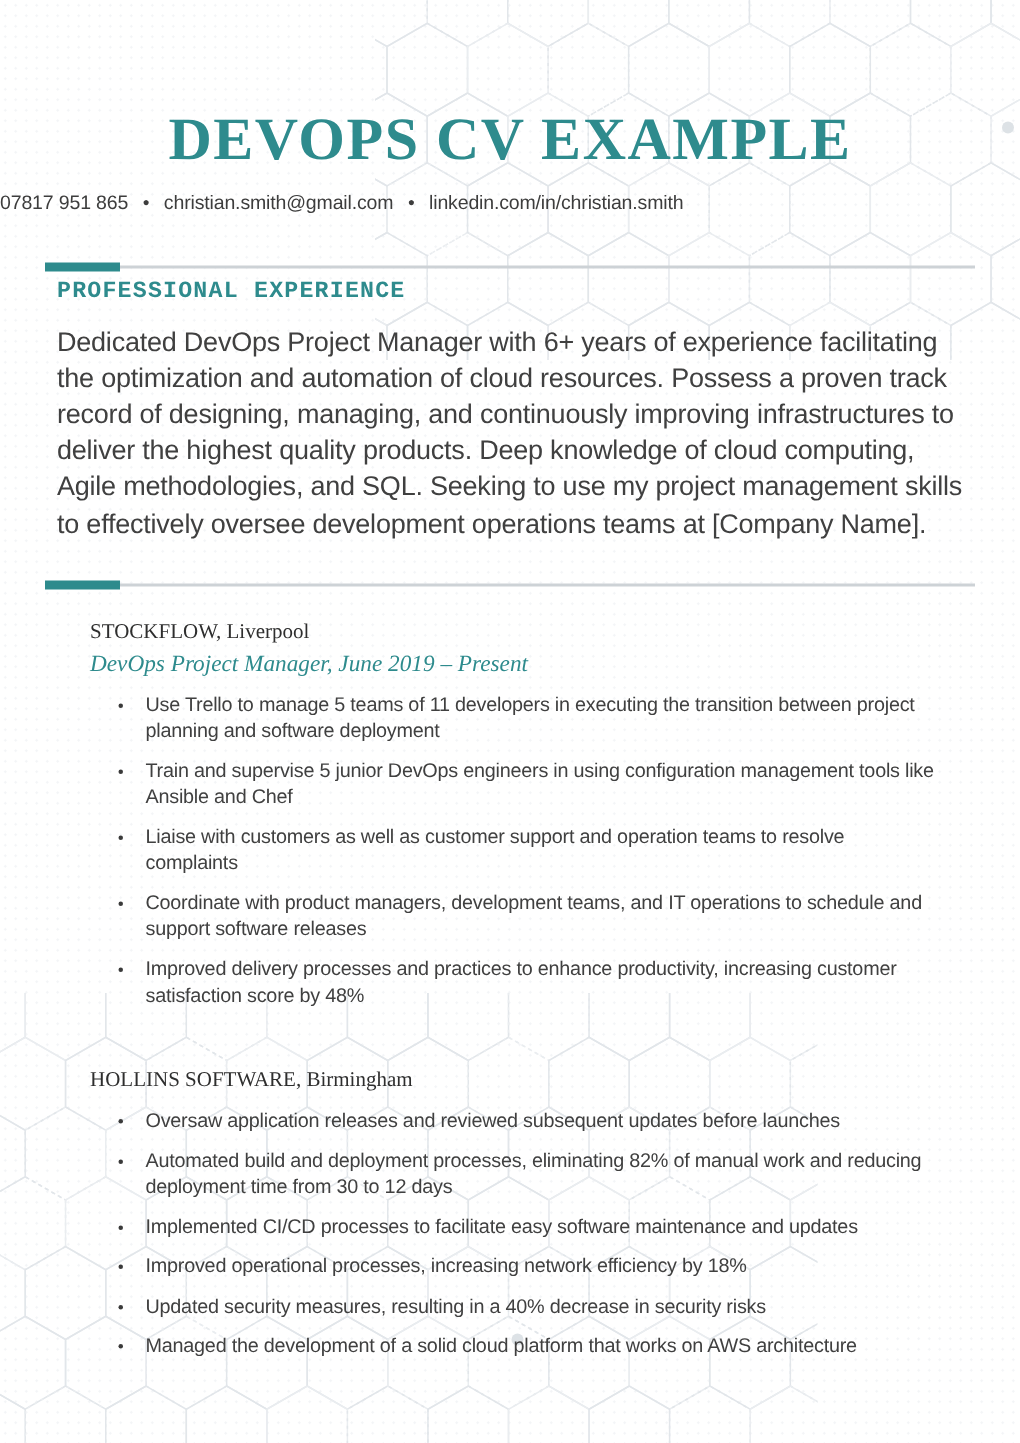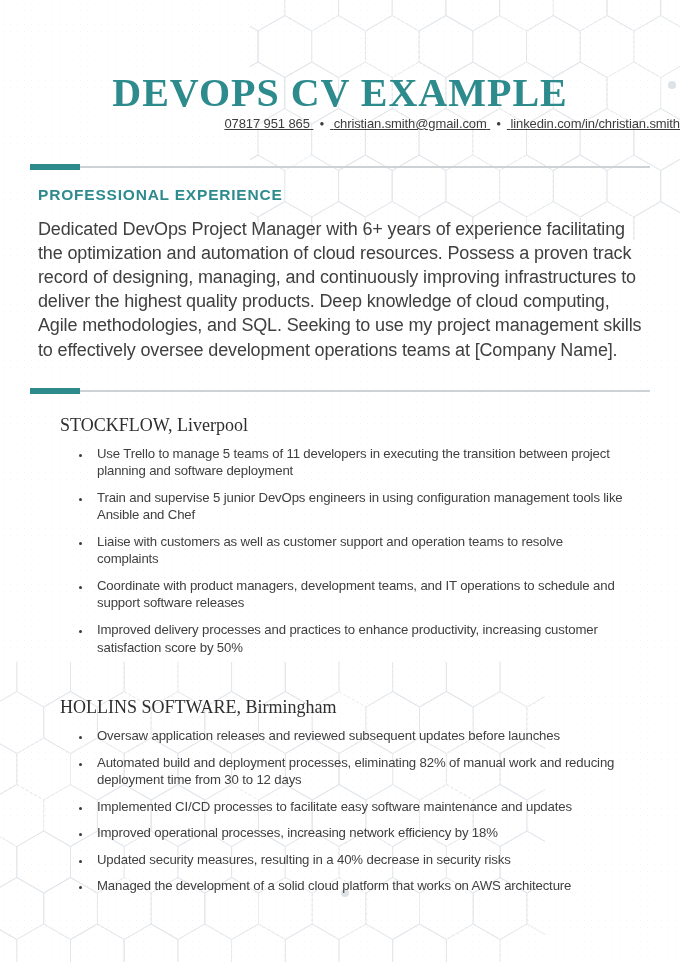--- a/index.html
+++ b/index.html
@@ -15,45 +15,44 @@
   svg.deco.tr { top:0; right:0; }
   svg.deco.bl { bottom:0; left:0; }
   .content { position:relative; }
 
   h1.title {
     margin:0; padding-top:70px; text-align:center;
     font-family:"Liberation Serif", serif; font-weight:bold;
     font-size:40px; line-height:1.15; letter-spacing:1px; color:var(--accent);
   }
   .contact {
-    text-align:right; font-size:13px; letter-spacing:-0.1px;
+    margin-top:11px; text-align:left; font-size:13px; letter-spacing:-0.1px;
     color:#3d3d3d;
-    text-decoration:underline;
   }
   .contact .sep { display:inline-block; font-size:8px; vertical-align:2px; margin:0 6px; color:#3d3d3d; }
 
   .section { padding:0 30px; }
   .divider { position:relative; height:6px; }
   .divider.first { margin-top:33px; }
   .divider.second { margin-top:26px; }
   .divider .line { position:absolute; left:0; right:0; top:2px; height:2px; background:var(--line); }
   .divider .accent { position:absolute; left:0; top:0; width:50px; height:6px; background:var(--accent); }
 
   h2.heading {
-    margin:16px 8px 0; font-family:Liberation Sans, sans-serif; font-weight:bold;
+    margin:4px 8px 0; font-family:Liberation Mono, monospace; font-weight:bold;
     font-size:15.5px; letter-spacing:0.8px; color:var(--accent);
   }
   p.summary {
     margin:13px 8px 0; font-size:18px; line-height:1.34;
     letter-spacing:-0.15px; max-width:606px;
   }
 
   .job { margin-top:21px; padding-left:30px; padding-right:24px; }
   .job + .job { margin-top:41px; }
-  .company { font-family:"Liberation Serif", serif; font-size:18px; color:#2e2e2e; }
+  .company { font-family:"Liberation Serif", serif; font-size:14px; color:#2e2e2e; }
   .role {
     font-family:"Liberation Serif", serif; font-style:italic;
     font-size:15.5px; color:var(--accent); margin-top:4px;
   }
   ul.bullets { margin:8px 0 0; padding-left:32px; list-style-type:disc; }
   ul.bullets li {
     margin-top:9px; padding-left:5px; font-size:13.2px; line-height:1.33;
     letter-spacing:-0.15px; max-width:552px;
   }
   ul.bullets li::marker { font-size:11px; color:#3a3a3a; }
@@ -286,26 +285,27 @@
     </section>
 
     <section class="section">
       <div class="divider second">
         <span class="line"></span>
         <span class="accent"></span>
       </div>
       <div id="jobs">
   <div class="job">
     <div class="company">STOCKFLOW, Liverpool</div>
+    <div class="role">DevOps Project Manager, June 2019 – Present</div>
     <ul class="bullets">
               <li>Use Trello to manage 5 teams of 11 developers in executing the transition between project planning and software deployment</li>
               <li>Train and supervise 5 junior DevOps engineers in using configuration management tools like Ansible and Chef</li>
               <li>Liaise with customers as well as customer support and operation teams to resolve complaints</li>
               <li>Coordinate with product managers, development teams, and IT operations to schedule and support software releases</li>
-              <li>Improved delivery processes and practices to enhance productivity, increasing customer satisfaction score by 50%</li>
+              <li>Improved delivery processes and practices to enhance productivity, increasing customer satisfaction score by 48%</li>
             </ul>
   </div>
 
   <div class="job">
     <div class="company">HOLLINS SOFTWARE, Birmingham</div>
     <ul class="bullets">
               <li>Oversaw application releases and reviewed subsequent updates before launches</li>
               <li>Automated build and deployment processes, eliminating 82% of manual work and reducing deployment time from 30 to 12 days</li>
               <li>Implemented CI/CD processes to facilitate easy software maintenance and updates</li>
               <li>Improved operational processes, increasing network efficiency by 18%</li>

